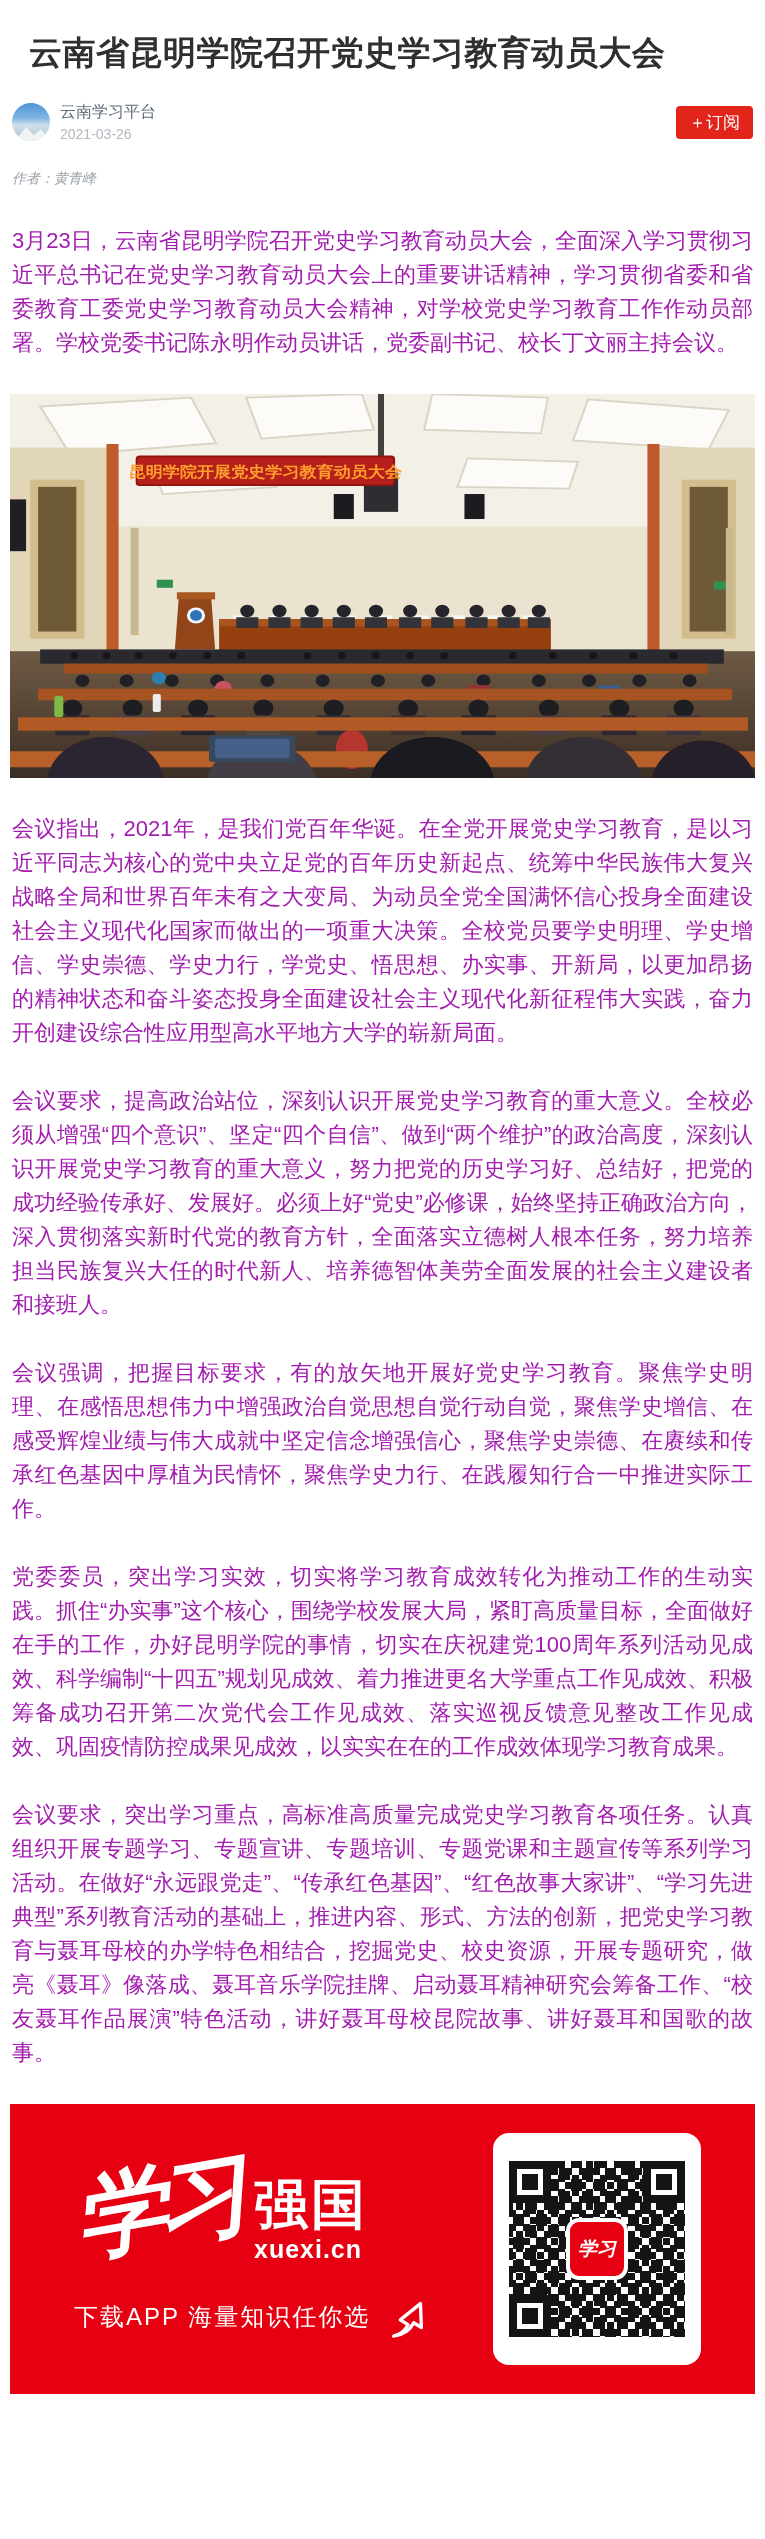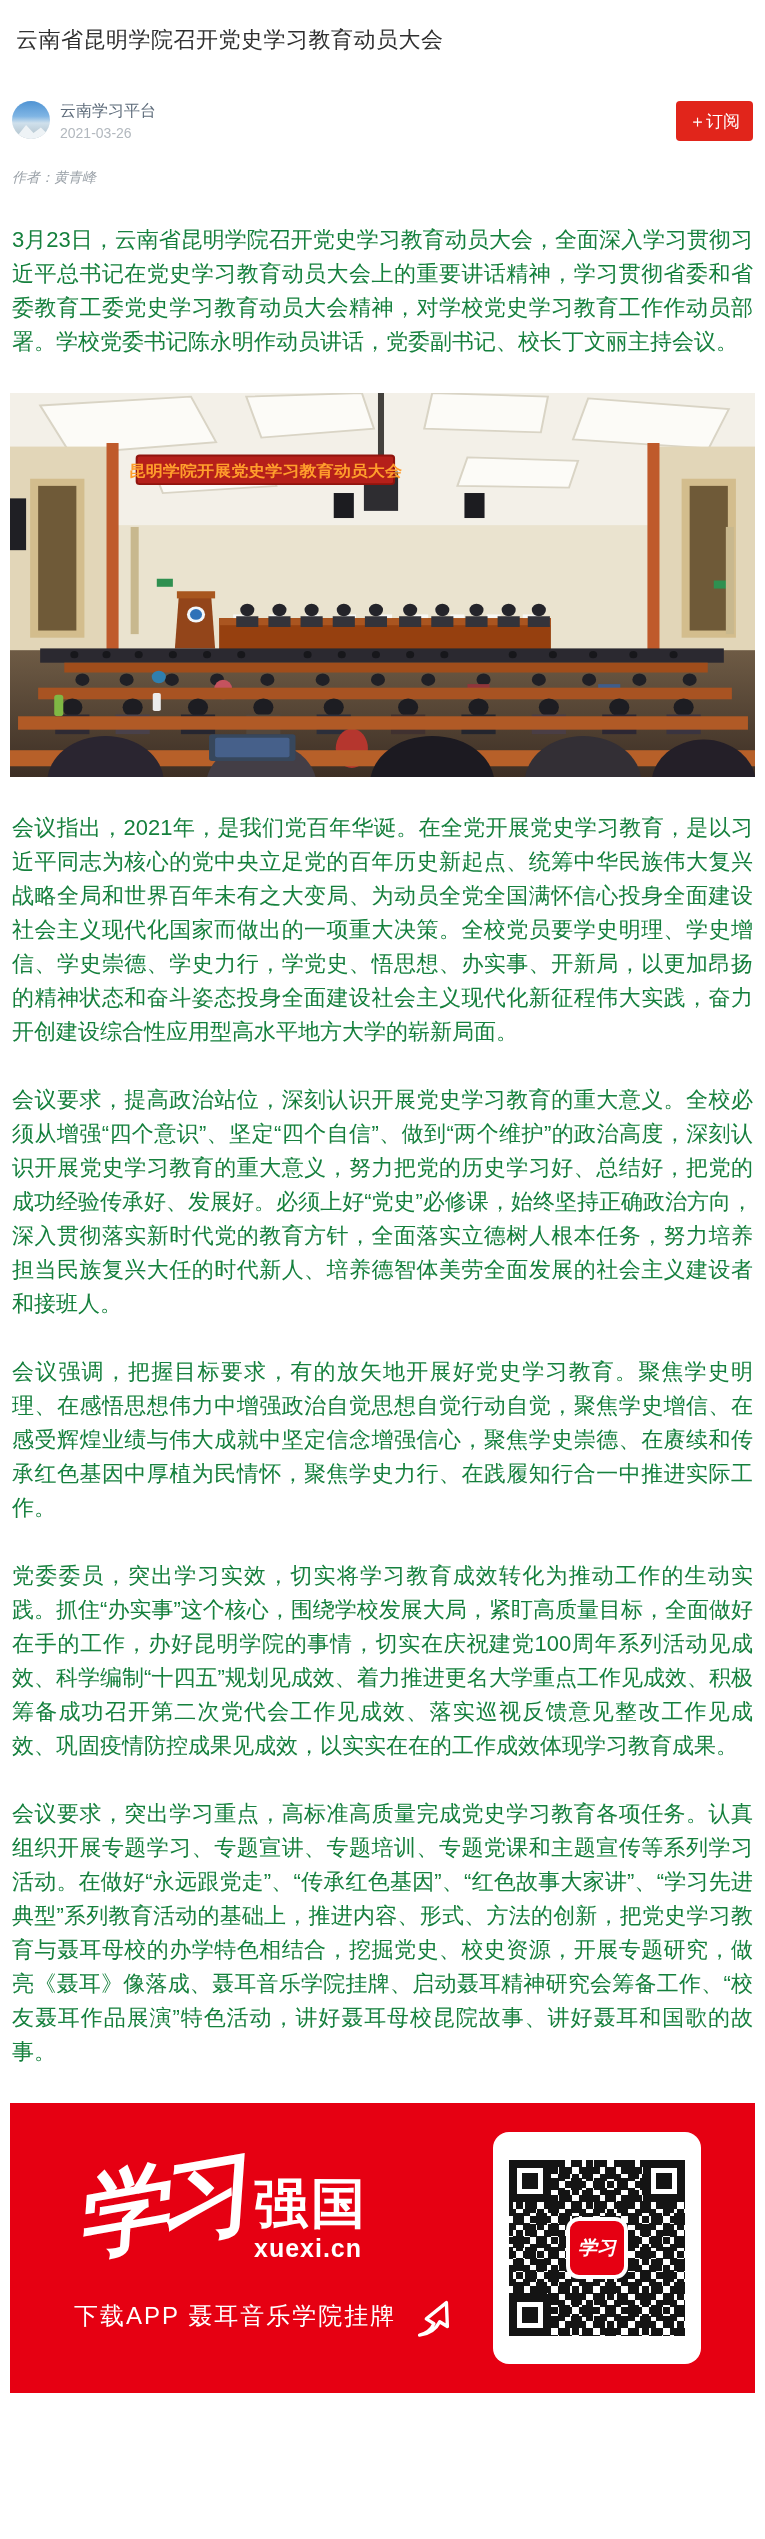--- a/index.html
+++ b/index.html
@@ -1,31 +1,31 @@
 <!DOCTYPE html>
 <html><head>
 <meta charset="utf-8">
 <style>
   html,body{margin:0;padding:0;background:#ffffff;}
   body{font-family:"Liberation Sans","DejaVu Sans",sans-serif;}
   .page{width:765px;min-height:2539px;background:#fff;overflow:hidden;}
   .article{padding:18px 12px 0;}
-  .title{margin:4px;font-size:22px;line-height:35px;color:#2f2f2f;font-weight:400;letter-spacing:.5px;}
-  .source-row{margin-top:44px;display:flex;}
+  .title{margin:17px;font-size:33px;line-height:35px;color:#2f2f2f;font-weight:700;letter-spacing:.5px;}
+  .source-row{margin-top:32px;display:flex;align-items:center;}
   .avatar{width:38px;height:38px;border-radius:50%;overflow:hidden;position:relative;flex:none;
     background:linear-gradient(180deg,#4f93d3 0%,#7fb5e4 40%,#cfe0ec 58%,#aebec7 100%);}
   .avatar::after{content:"";position:absolute;left:-15%;bottom:-6%;width:130%;height:58%;background:#eef3f6;
     clip-path:polygon(0 78%,12% 42%,25% 68%,40% 26%,55% 62%,70% 38%,85% 70%,100% 48%,100% 100%,0 100%);}
   .source-meta{margin-left:10px;}
   .source-name{font-size:16px;color:#5d6b7a;}
   .source-date{font-size:14px;color:#b2b8be;margin-top:3px;}
   .subscribe{margin-left:auto;background:#e1251b;color:#fff;border:none;border-radius:4px;
     font-size:17px;line-height:1;padding:8px 13px;cursor:pointer;font-family:inherit;}
   .author{margin-top:28px;font-size:14px;color:#9aa1a8;font-style:italic;}
-  .article p{font-size:22px;line-height:34px;color:#15803d;text-align:justify;margin:34px 0;}
+  .article p{font-size:22px;line-height:34px;color:#a21caf;text-align:justify;margin:34px 0;}
   .article p.first{margin-top:36px;}
   .photo{margin:18px -2px 26px;height:384px;}
   .photo svg{display:block;width:100%;height:100%;}
   
   .promo{margin:26px 10px 0;height:290px;background:#e60012;display:flex;align-items:center;color:#fff;}
   .promo-left{flex:1;padding-left:64px;}
   .logo-row{display:flex;align-items:flex-start;}
   .logo-script{font-size:92px;font-weight:700;font-style:italic;line-height:1;display:inline-block;
     transform:rotate(-10deg);letter-spacing:-10px;padding-right:14px;}
   .logo-right{margin-left:2px;padding-top:18px;}
@@ -243,21 +243,21 @@
   <div class="promo">
     <div class="promo-left">
       <div class="logo-row">
         <span class="logo-script">学习</span>
         <span class="logo-right">
           <div class="logo-bold">强国</div>
           <div class="logo-domain">xuexi.cn</div>
         </span>
       </div>
       <div class="tagline-row">
-        <span class="tagline">下载APP 聂耳音乐学院挂牌</span>
+        <span class="tagline">下载APP 海量知识任你选</span>
         <span class="arrow-icon">
           <svg width="46" height="46" viewBox="0 0 48 48">
             <path d="M10 44 q11 -3 15 -12 l-8 -5 21 -17 1 25 -8 -5 q-6 12 -21 14 z" fill="none" stroke="#ffffff" stroke-width="3.5" stroke-linejoin="round"></path>
           </svg>
         </span>
       </div>
     </div>
     <div class="qr-panel">
       <div class="qr">
         <div class="qr-finder qr-tl"></div>

